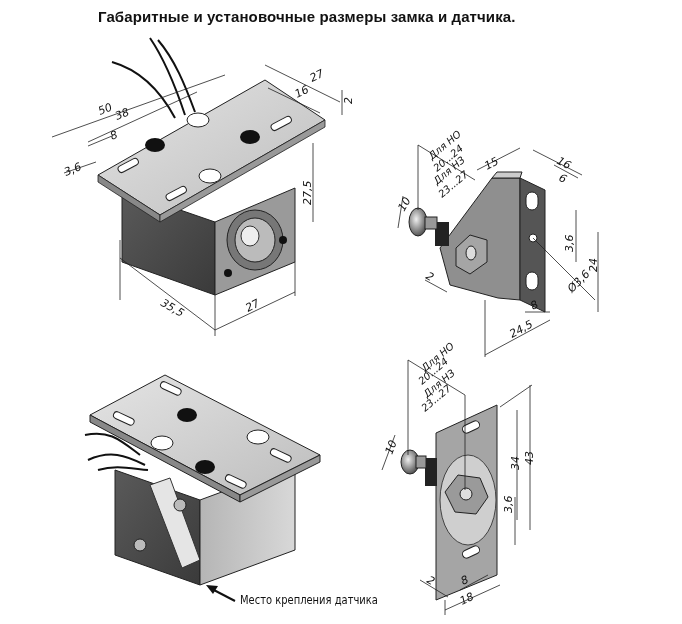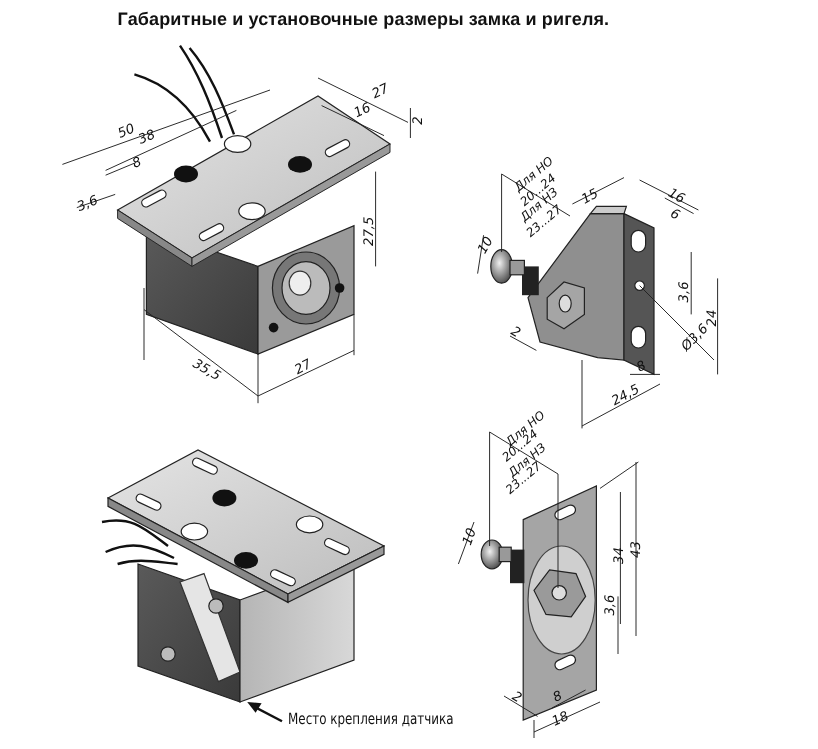--- a/index.html
+++ b/index.html
@@ -7,21 +7,21 @@
   .title { position:absolute; left:98px; top:8px; font-family:"Liberation Sans", sans-serif; font-weight:bold; font-size:15px; color:#111; letter-spacing:0.1px; }
   svg { position:absolute; left:0; top:0; }
   .dim { font-family:"DejaVu Sans", sans-serif; font-style:italic; font-size:11px; fill:#111; }
   .dimsm { font-family:"DejaVu Sans", sans-serif; font-style:italic; font-size:10px; fill:#111; }
   .caption { position:absolute; left:240px; top:592px; font-family:"DejaVu Sans Condensed","DejaVu Sans", sans-serif; font-size:13px; color:#111; transform:scaleX(0.85); transform-origin:left top; }
   .ln { stroke:#222; stroke-width:0.8; fill:none; }
 </style>
 </head>
 <body>
 
-<div class="title">Габаритные и установочные размеры замка и ригеля.</div>
+<div class="title">Габаритные и установочные размеры замка и датчика.</div>
 
 <svg width="682" height="624" viewBox="0 0 682 624">
   <defs>
     <linearGradient id="gTop" x1="0" y1="0" x2="1" y2="1">
       <stop offset="0" stop-color="#e4e4e4"></stop>
         <stop offset="1" stop-color="#bdbdbd"></stop>
     </linearGradient>
     <linearGradient id="gDark" x1="0" y1="0" x2="1" y2="1">
       <stop offset="0" stop-color="#5a5a5a"></stop>
         <stop offset="1" stop-color="#3a3a3a"></stop>

